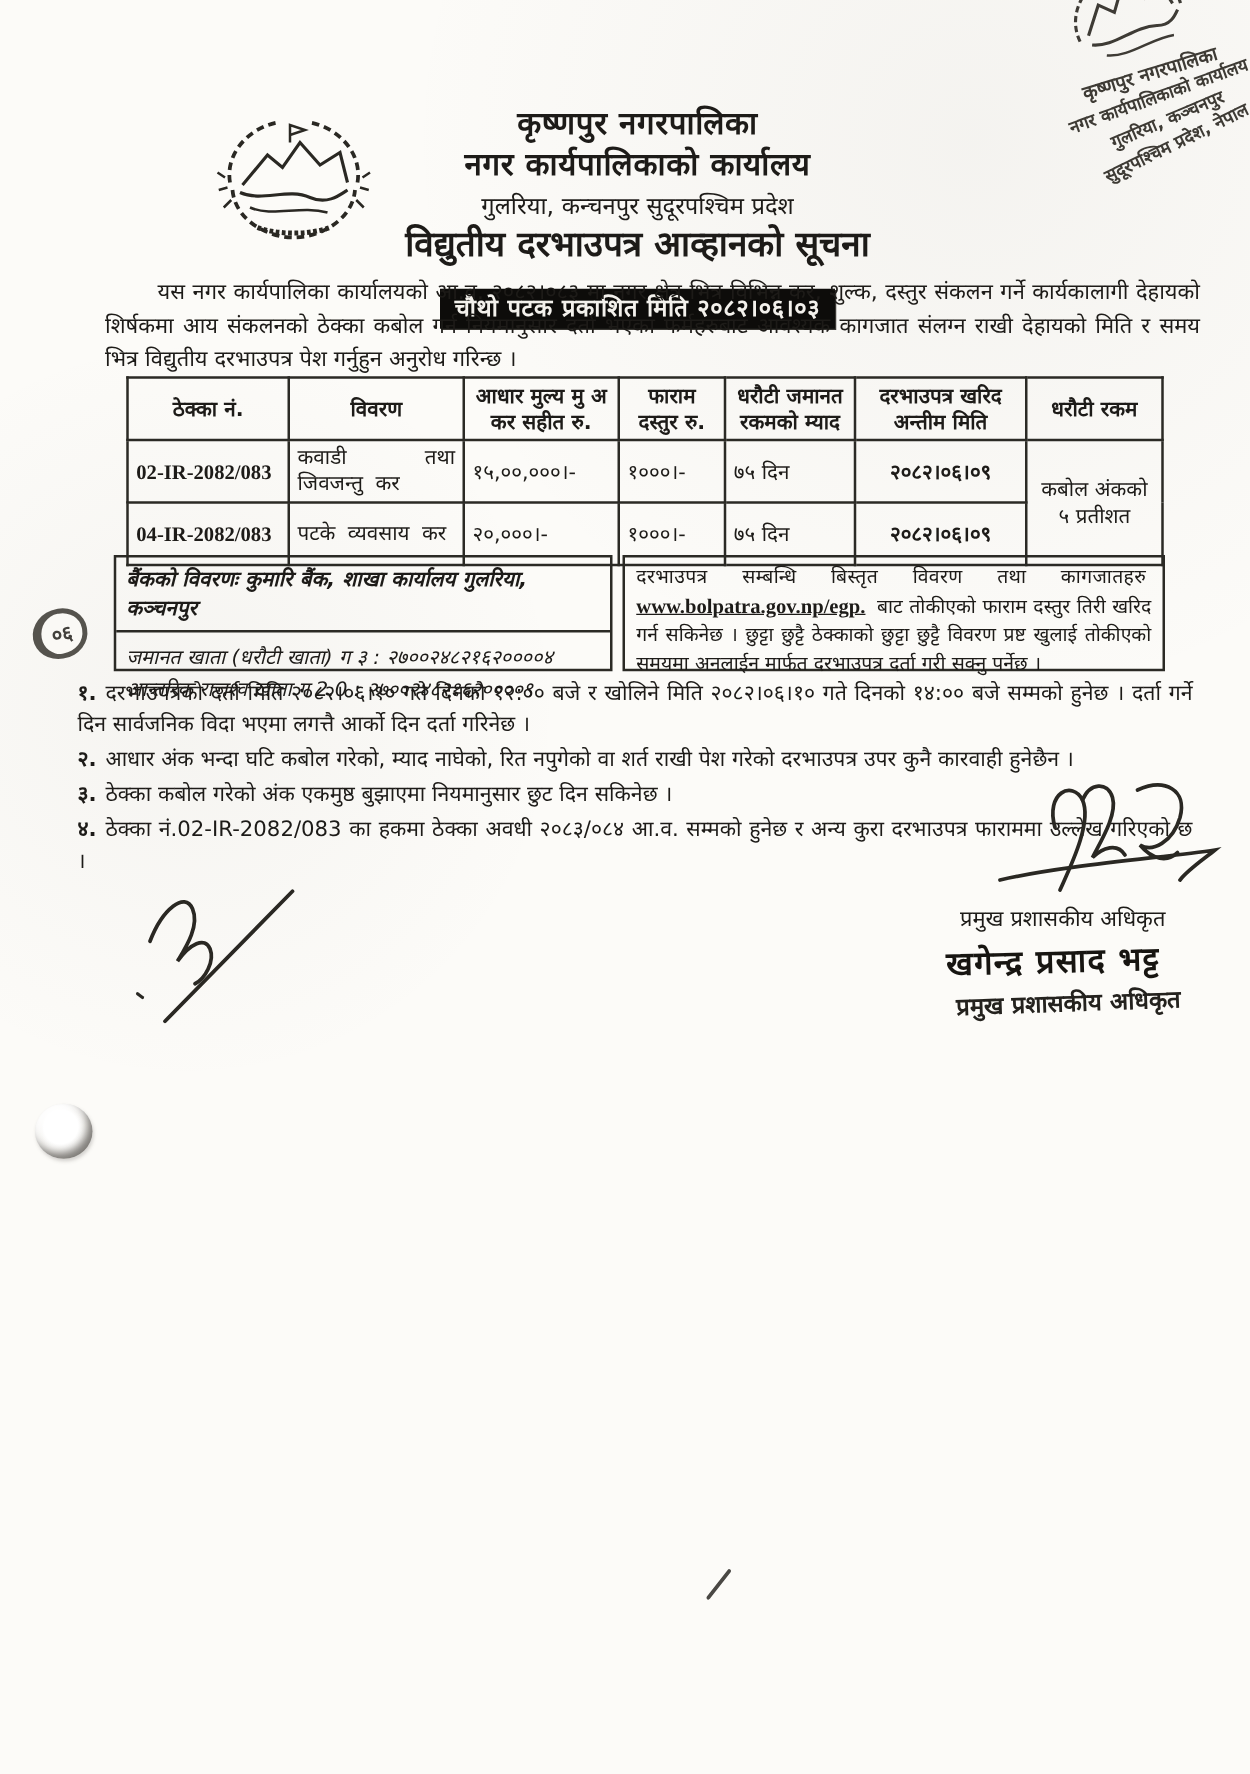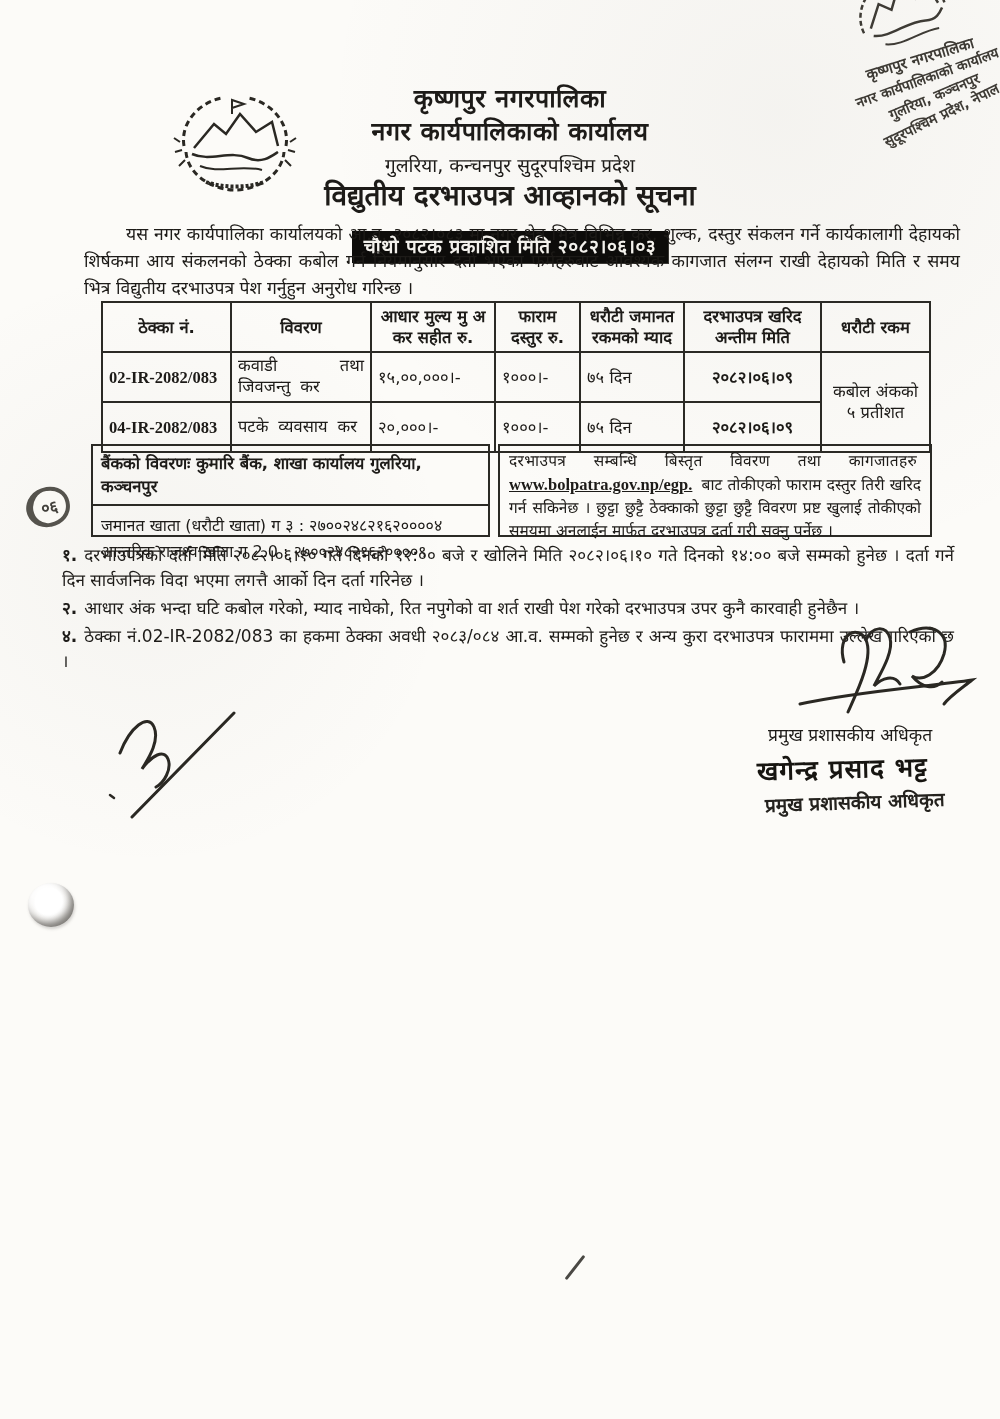--- a/index.html
+++ b/index.html
@@ -39,21 +39,21 @@
   .tbl{left:101px;top:301px;border-collapse:collapse;table-layout:fixed;width:828px;}
   .tbl td,.tbl th{border:2px solid #2b2a25;padding:2px 6px;vertical-align:middle;
     font-size:16.5px;line-height:21px;}
   .tbl th{font-weight:bold;text-align:center;height:44px;}
   .tbl td{height:44px;}
   .c-contract{font-family:"Liberation Serif","DejaVu Serif",serif;font-weight:bold;font-size:16px;}
   .c-desc{text-align:justify;font-family:Liberation Mono, monospace;}
   .c-center{text-align:center;font-weight:bold;}
   .c-merged{text-align:center;font-size:17px;line-height:24px;}
   
-  .bank-box{left:91px;top:444px;width:399px;height:93px;border:2px solid #2b2a25;box-sizing:border-box;}
+  .bank-box{left:91px;top:444px;width:399px;height:93px;border:2px solid #2b2a25;box-sizing:border-box;font-style:italic;}
   .bank-title{border-bottom:2px solid #2b2a25;padding:5px 8px 7px;font-size:16.5px;font-weight:bold;}
   .bank-accounts{padding:7px 8px 0;font-size:16px;font-weight:500;line-height:26px;}
   .info-box{left:498px;top:444px;width:434px;height:93px;border:2px solid #2b2a25;
     box-sizing:border-box;padding:4px 9px;font-size:15.5px;line-height:23px;text-align:justify;font-weight:500;}
   .info-url{font-family:Liberation Serif, serif;font-weight:bold;
     text-decoration:underline;margin-right:4px;font-size:16.5px;}
   .info-pre{margin-right:4px;letter-spacing:.3px;word-spacing:14px;}
   
   .terms{left:62px;top:543px;width:892px;}
   .term{font-size:17px;line-height:25px;text-align:justify;margin-bottom:3px;font-weight:500;}
@@ -184,20 +184,23 @@
 <div class="abs margin-note">०६</div>
 
 <div class="abs terms">
   <div class="term">
     <span class="term-num">१.</span><span>दरभाउपत्रको दर्ता मिति २०८२।०६।१० गते दिनको १२:०० बजे र खोलिने मिति २०८२।०६।१० गते दिनको १४:०० बजे सम्मको हुनेछ । दर्ता गर्ने दिन सार्वजनिक विदा भएमा लगत्तै आर्को दिन दर्ता गरिनेछ ।</span>
   </div>
   <div class="term">
     <span class="term-num">२.</span><span>आधार अंक भन्दा घटि कबोल गरेको, म्याद नाघेको, रित नपुगेको वा शर्त राखी पेश गरेको दरभाउपत्र उपर कुनै कारवाही हुनेछैन ।</span>
   </div>
   <div class="term">
+    <span class="term-num">३.</span><span>ठेक्का कबोल गरेको अंक एकमुष्ठ बुझाएमा नियमानुसार छुट दिन सकिनेछ ।</span>
+  </div>
+  <div class="term">
     <span class="term-num">४.</span><span>ठेक्का नं.02-IR-2082/083 का हकमा ठेक्का अवधी २०८३/०८४ आ.व. सम्मको हुनेछ र अन्य कुरा दरभाउपत्र फाराममा उल्लेख गरिएको छ ।</span>
   </div>
 </div>
 
 <div class="abs sig-scribble">
   <svg viewBox="0 0 200 108" width="200" height="108">
     <g class="ink" stroke-width="3" stroke-linecap="round">
       <path d="M62,40 C54,12 76,2 84,18 C92,36 74,72 66,90"></path>
       <path d="M84,18 C90,4 104,3 108,16 C112,30 98,52 92,64 C100,56 112,52 118,62"></path>
       <path d="M128,10 C150,0 168,10 162,32 C156,52 140,60 130,54 C140,66 152,68 160,60"></path>

